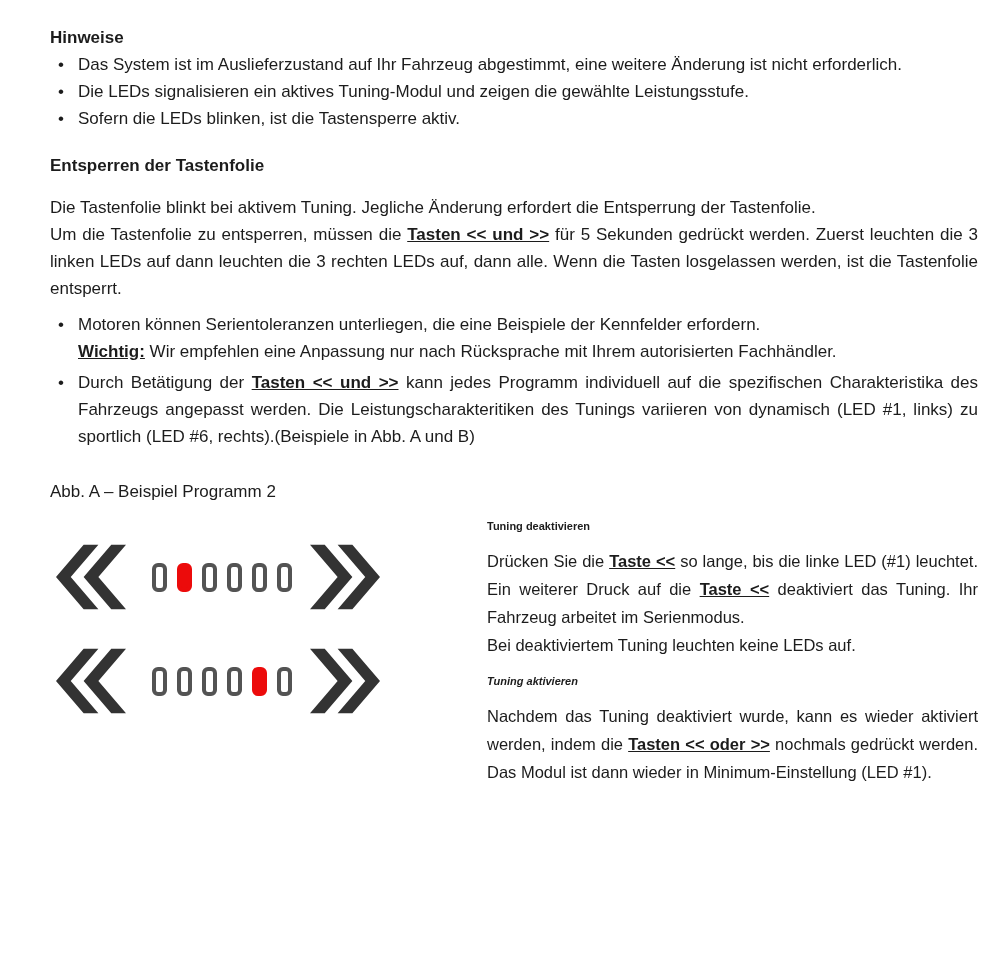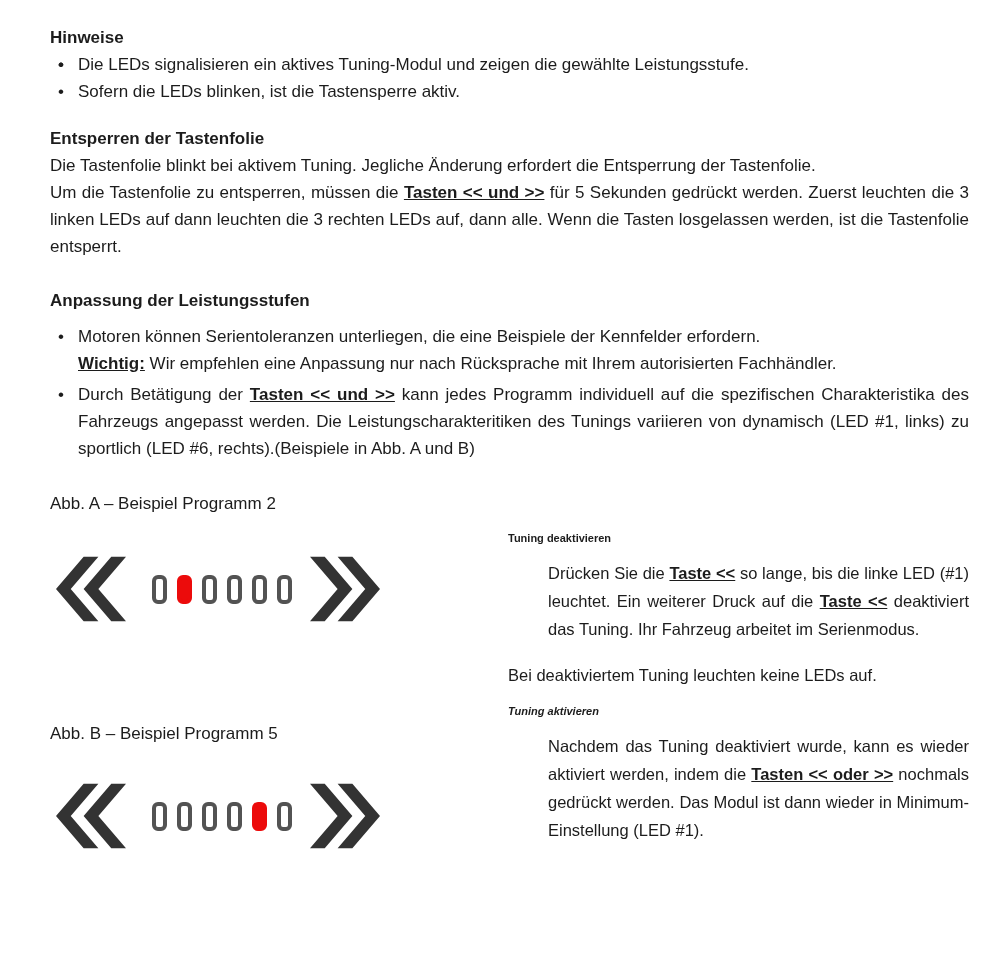--- a/index.html
+++ b/index.html
@@ -2,44 +2,44 @@
 <html style="--text: #1c1c1c; --red: #ec0b0b; --chevron: #333333; --ledborder: #535353; --background: #ffffff;"><head>
 <meta charset="utf-8">
 <style>
   html,body { margin:0; padding:0; background:#ffffff; }
   body {
     width:1000px; height:975px; overflow:hidden;
     font-family:"Liberation Sans", sans-serif;
     color:var(--text,#1c1c1c);
     -webkit-font-smoothing:antialiased;
   }
-  .page { box-sizing:border-box; width:1000px; height:975px; padding:24px 31px 0 50px; }
+  .page { box-sizing:border-box; width:1000px; height:975px; padding:24px 22px 0 50px; }
 
   .hd { font-size:17px; font-weight:bold; line-height:27px; margin:0; }
   .body-txt { font-size:17px; line-height:27px; }
   .just { text-align:justify; }
   .b { font-weight:bold;text-decoration:underline; }
 
   ul.bl { list-style:none; margin:0; padding:0; }
   ul.bl li { position:relative; padding-left:28px; line-height:27px; font-size:17px; }
   ul.bl li .mk { position:absolute; left:8px; top:0; }
 
   .hd-entsperren { margin-top:20px; }
-  .para-intro { }
+  .para-intro { margin-top:15px; }
   .hd-anpassung { margin-top:27px; }
   .ab1 { margin-top:9px; }
   .ab2 { margin-top:4px; }
 
-  .bottom { display:flex; margin-top:28px;gap:21px; }
+  .bottom { display:flex; margin-top:28px; }
   .col-figs { width:437px; flex:0 0 437px; }
   .col-tuning { flex:1; font-size:16.5px; line-height:28px; }
   .col-tuning .hd { font-size:11px; line-height:28px; }
   .hd-deact { margin-top:34px; }
-  .tp1 { margin-top:7px;margin-left:40px; }
-  .tp2 { margin-top:18px; }
+  .tp1 { margin-top:7px; }
+  .tp2 { margin-top:0; }
   .hd-act { margin-top:8px;font-style:italic; }
 
   .caption { font-size:17px; line-height:27px; }
   .cap-b { margin-top:96px; }
 
   .figure { display:flex; align-items:center; margin-left:6px; }
   .fig-a { margin-top:37px; }
   .fig-b { margin-top:34px; }
   .chev { width:70px; height:70px; display:block; }
   .chev polygon { fill:var(--chevron,#333333); }
@@ -53,20 +53,21 @@
 </head>
 <body>
 
 <div class="page">
 
   <div>
     <div class="hd">Hinweise</div>
     <ul class="bl">
       <li class="just">
         <span class="mk">•</span>
+        <span>Das System ist im Auslieferzustand auf Ihr Fahrzeug abgestimmt, eine weitere Änderung ist nicht erforderlich.</span>
       </li>
       <li>
         <span class="mk">•</span>
         <span>Die LEDs signalisieren ein aktives Tuning-Modul und zeigen die gewählte Leistungsstufe.</span>
       </li>
       <li>
         <span class="mk">•</span>
         <span>Sofern die LEDs blinken, ist die Tastensperre aktiv.</span>
       </li>
     </ul>
@@ -74,21 +75,20 @@
 
   <div>
     <div class="hd hd-entsperren">Entsperren der Tastenfolie</div>
     <div class="body-txt para-intro">Die Tastenfolie blinkt bei aktivem Tuning. Jegliche Änderung erfordert die Entsperrung der Tastenfolie.</div>
     <div class="body-txt just">
       <span>Um die Tastenfolie zu entsperren, müssen die </span><span class="b">Tasten &lt;&lt; und &gt;&gt;</span><span> für 5 Sekunden gedrückt werden. Zuerst leuchten die 3 linken LEDs auf dann leuchten die 3 rechten LEDs auf, dann alle. Wenn die Tasten losgelassen werden, ist die Tastenfolie entsperrt.</span>
     </div>
   </div>
 
   <div>
-    <div class="hd hd-anpassung">Anpassung der Leistungsstufen</div>
     <ul class="bl">
       <li class="ab1">
         <span class="mk">•</span>
         <span>Motoren können Serientoleranzen unterliegen, die eine Beispiele der Kennfelder erfordern.</span><br>
         <span class="b">Wichtig:</span><span> Wir empfehlen eine Anpassung nur nach Rücksprache mit Ihrem autorisierten Fachhändler.</span>
       </li>
       <li class="just ab2">
         <span class="mk">•</span>
         <span>Durch Betätigung der </span><span class="b">Tasten &lt;&lt; und &gt;&gt;</span><span> kann jedes Programm individuell auf die spezifischen Charakteristika des Fahrzeugs angepasst werden. Die Leistungscharakteritiken des Tunings variieren von dynamisch (LED #1, links) zu sportlich (LED #6, rechts).(Beispiele in Abb. A und B)</span>
       </li>
@@ -112,21 +112,20 @@
             <div class="led"></div>
             <div class="led"></div>
             <div class="led"></div>
           </div>
         <svg class="chev" viewBox="0 0 76 70" aria-hidden="true">
           <polygon points="46,0 30,0 60,35 30,70 46,70 76,35"></polygon>
           <polygon points="16,0 0,0 30,35 0,70 16,70 46,35"></polygon>
         </svg>
       </div>
 
-      <div class="caption cap-b">Abb. B – Beispiel Programm 5</div>
 
       <div class="figure fig-b">
         <svg class="chev" viewBox="0 0 76 70" aria-hidden="true">
           <polygon points="30,0 46,0 16,35 46,70 30,70 0,35"></polygon>
           <polygon points="60,0 76,0 46,35 76,70 60,70 30,35"></polygon>
         </svg>
         <div class="led-strip">
             <div class="led"></div>
             <div class="led"></div>
             <div class="led"></div>

